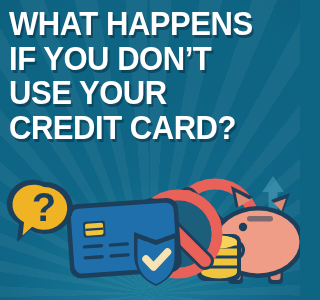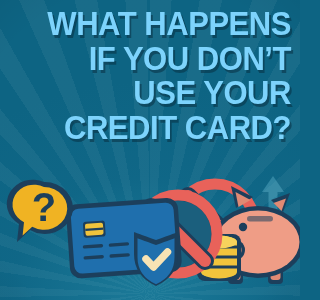--- a/index.html
+++ b/index.html
@@ -27,22 +27,22 @@
       rgba(0,0,0,0.00) 72%);
   }
   .bg-vig{position:absolute;inset:0;
     background:radial-gradient(115% 110% at 50% 52%,
       rgba(0,0,0,0) 52%, rgba(0,0,0,0.17) 100%);
   }
   .bg-arrow{position:absolute;left:262px;top:176px;width:22px;height:56px;opacity:.30;}
   
   .headline{
     position:absolute;left:0;right:0;top:8px;
-    text-align:right;
-    color:#7dd3fc;
+    text-align:left;
+    color:#ffffff;
     font-weight:700;
     font-stretch:condensed;
     letter-spacing:-0.5px;
     line-height:0.96;
     text-shadow:2px 3px 0 rgba(8,48,66,.55);
     user-select:none;
   }
   .hl-line{display:block;white-space:nowrap;}
   .l1{font-size:33px;margin-bottom:3px;transform:scaleX(.94);}
   .l2{font-size:33px;margin-bottom:3px;transform:scaleX(.94);}

